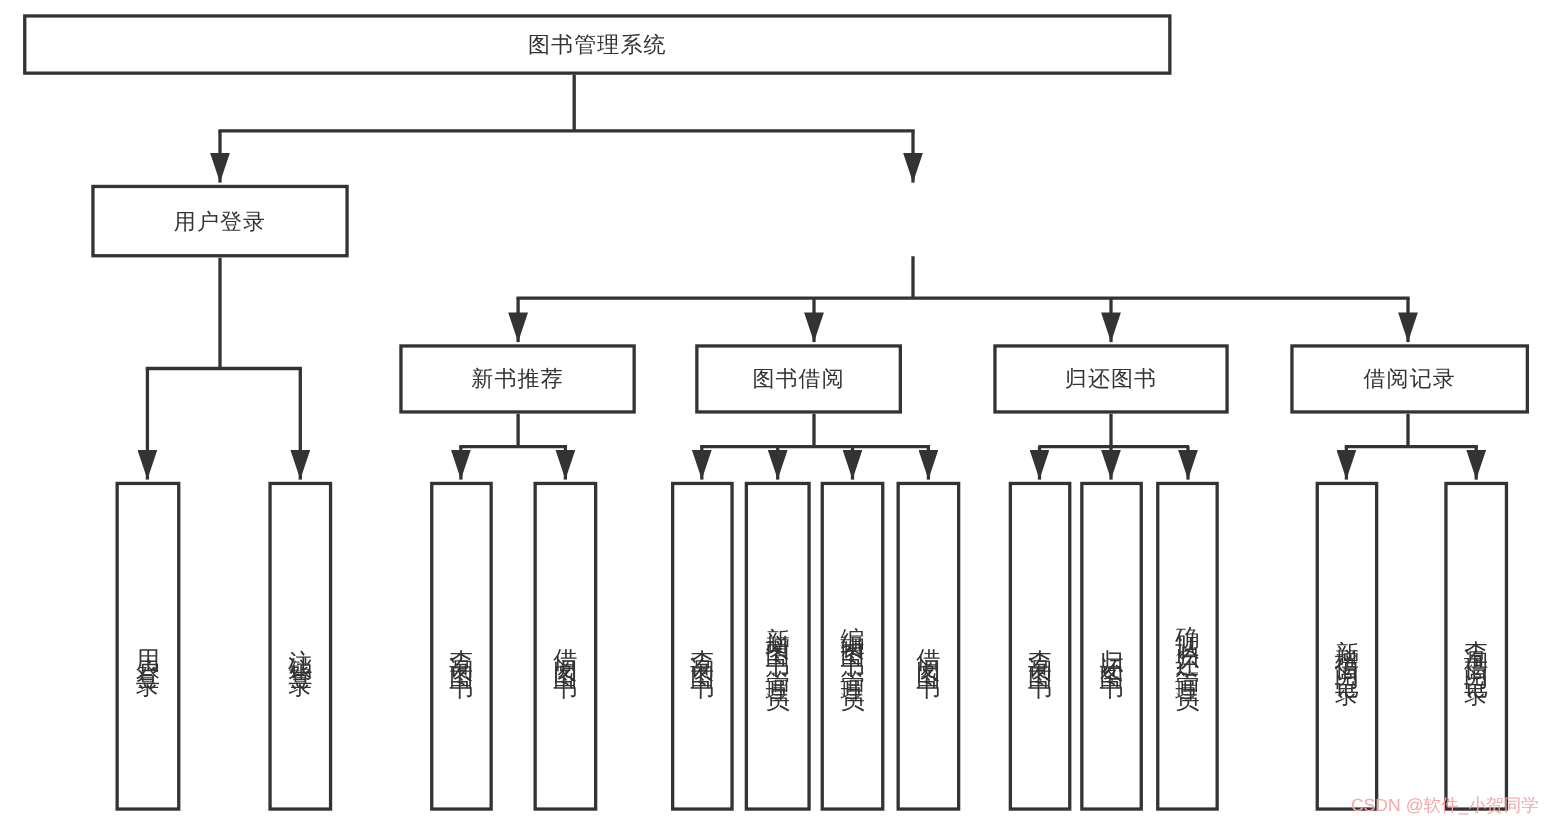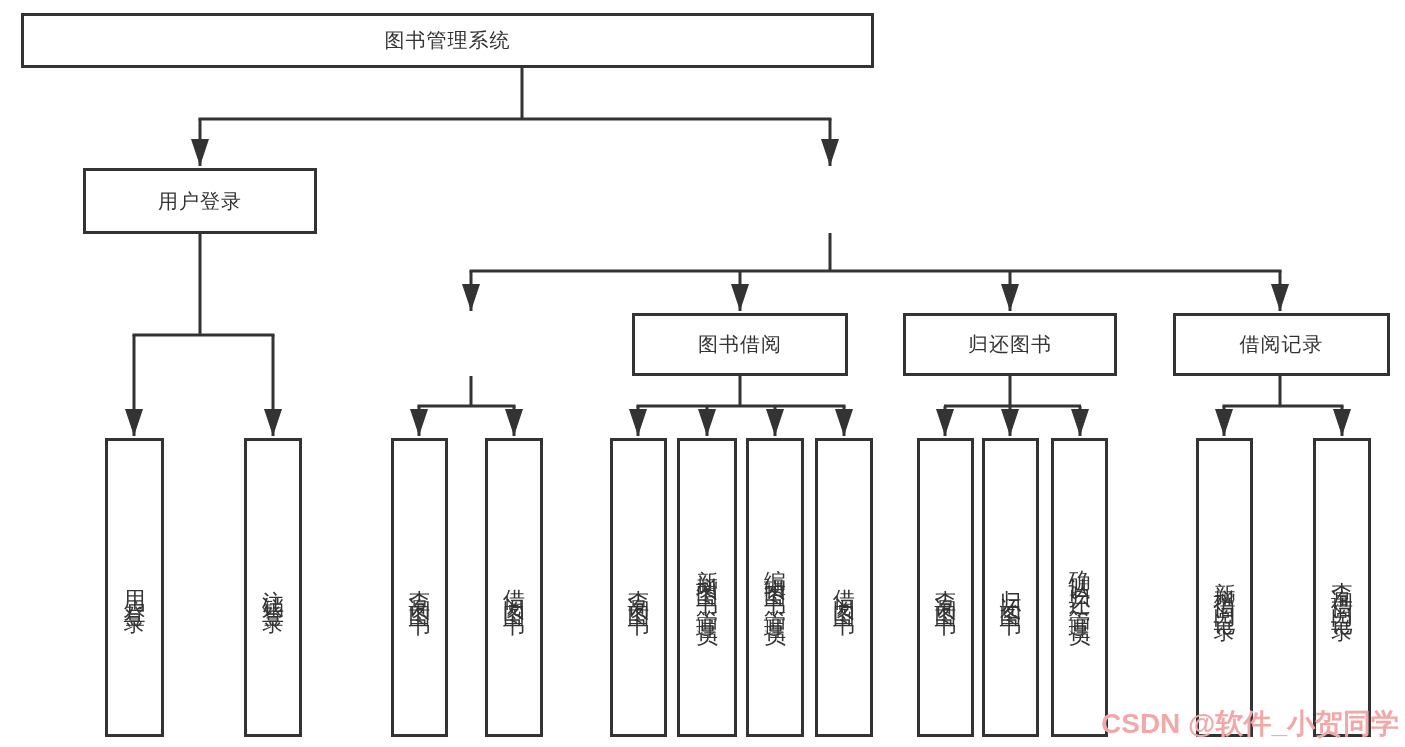--- a/index.html
+++ b/index.html
@@ -33,25 +33,24 @@
     writing-mode:vertical-rl;
     text-orientation:mixed;
     font-size:22px;
     line-height:1;
     letter-spacing:8px;
     white-space:nowrap;
   }
   .watermark{
     position:absolute;
     right:6px;bottom:4px;
-    font-size:28px;
+    font-size:16px;
     color:var(--watermark,#f2a8a8);
     z-index:2;
     white-space:nowrap;
-    font-weight:bold;
   }
 </style>
 </head>
 <body>
 
 <div class="stage">
 
   <svg class="connectors" viewBox="0 0 1405 747" xmlns="http://www.w3.org/2000/svg">
     <defs>
       <marker id="arrow" viewBox="0 0 9 6" refX="9" refY="3" markerWidth="9" markerHeight="6" orient="auto">
@@ -100,29 +99,32 @@
       <line x1="1080" y1="406" x2="1080" y2="436" marker-end="url(#arrow)"></line>
     </g>
 
     <g stroke="currentColor" stroke-width="3" fill="none">
       <path d="M1280 376 V407.5 M1222.5 406 H1343.5"></path>
       <line x1="1224" y1="406" x2="1224" y2="436" marker-end="url(#arrow)"></line>
       <line x1="1342" y1="406" x2="1342" y2="436" marker-end="url(#arrow)"></line>
     </g>
   </svg>
 
-  <div class="node" style="left:21px;top:13px;width:853px;height:55px;">
+  <div class="node" style="left:21px;top:13px;width:1044px;height:55px;">
     <span class="h-label">图书管理系统</span>
   </div>
 
   <div class="node" style="left:83px;top:168px;width:234px;height:66px;">
     <span class="h-label">用户登录</span>
   </div>
 
-  <div class="node" style="left:632px;top:313px;width:216px;height:63px;">
+  <div class="node" style="left:363px;top:313px;width:215px;height:63px;">
+    <span class="h-label">新书推荐</span>
+  </div>
+  <div class="node" style="left:632px;top:313px;width:188px;height:63px;">
     <span class="h-label">图书借阅</span>
   </div>
   <div class="node" style="left:903px;top:313px;width:214px;height:63px;">
     <span class="h-label">归还图书</span>
   </div>
   <div class="node" style="left:1173px;top:313px;width:217px;height:63px;">
     <span class="h-label">借阅记录</span>
   </div>
 
   <div class="node" style="left:105px;top:438px;width:59px;height:299px;">

